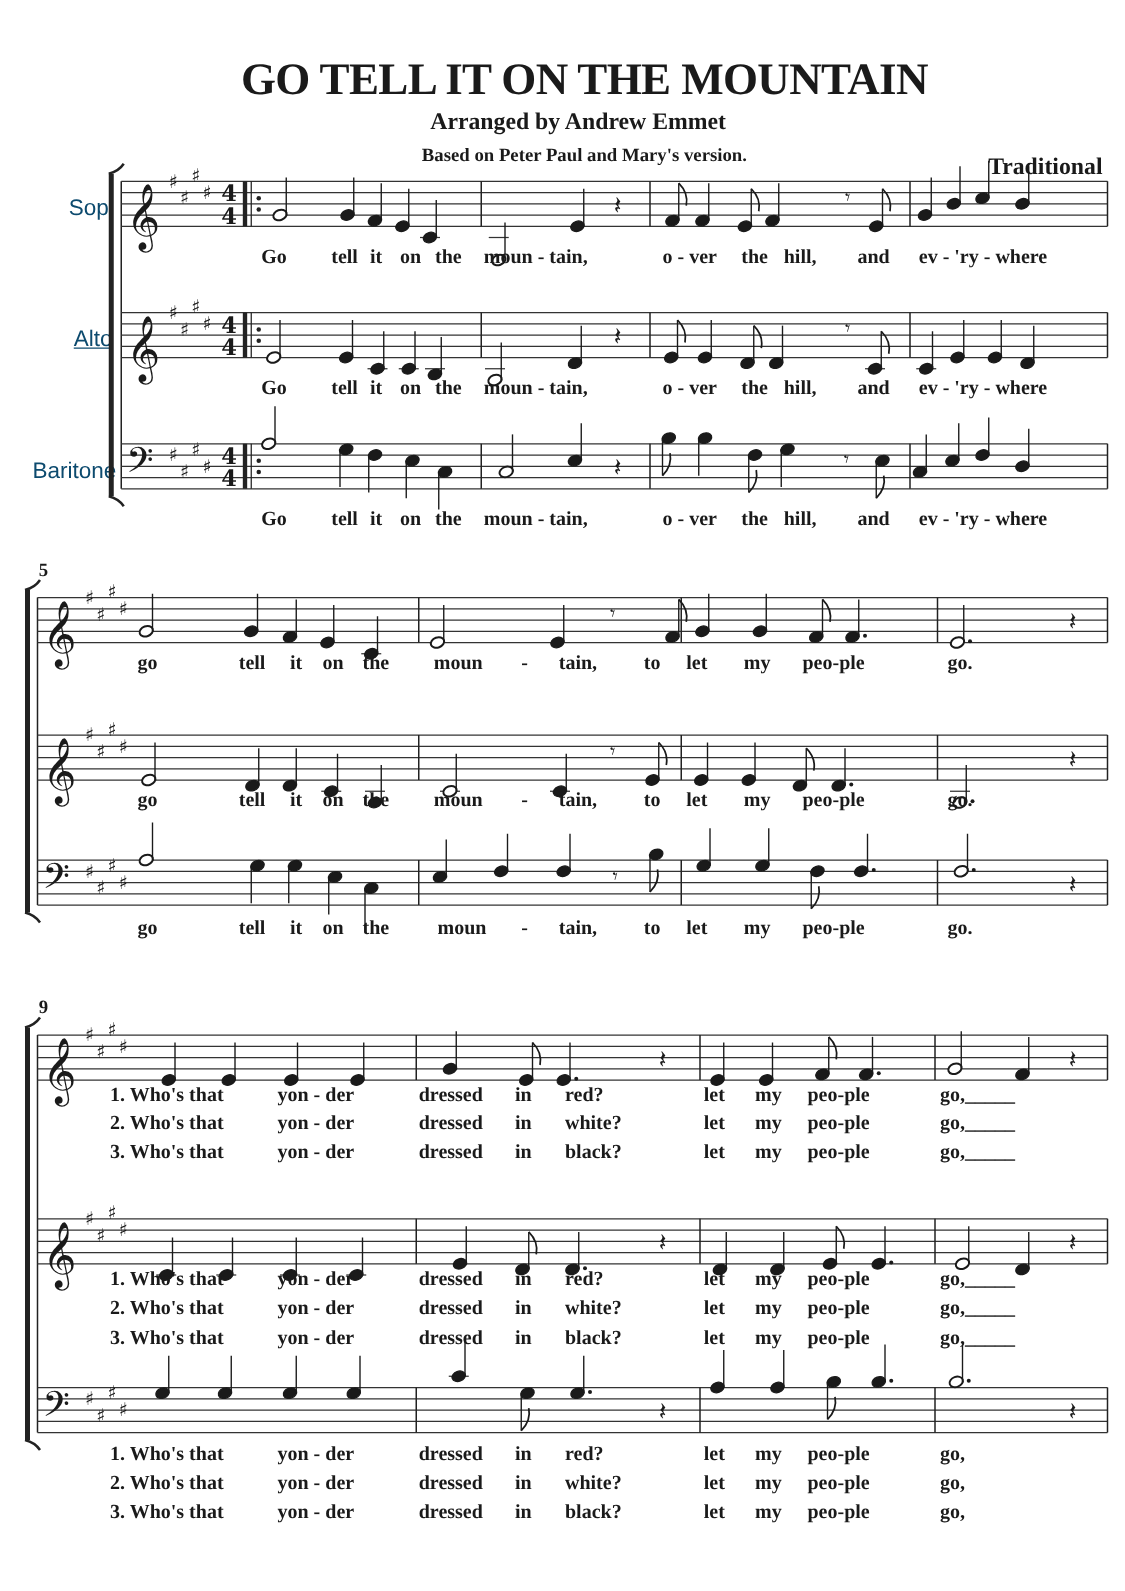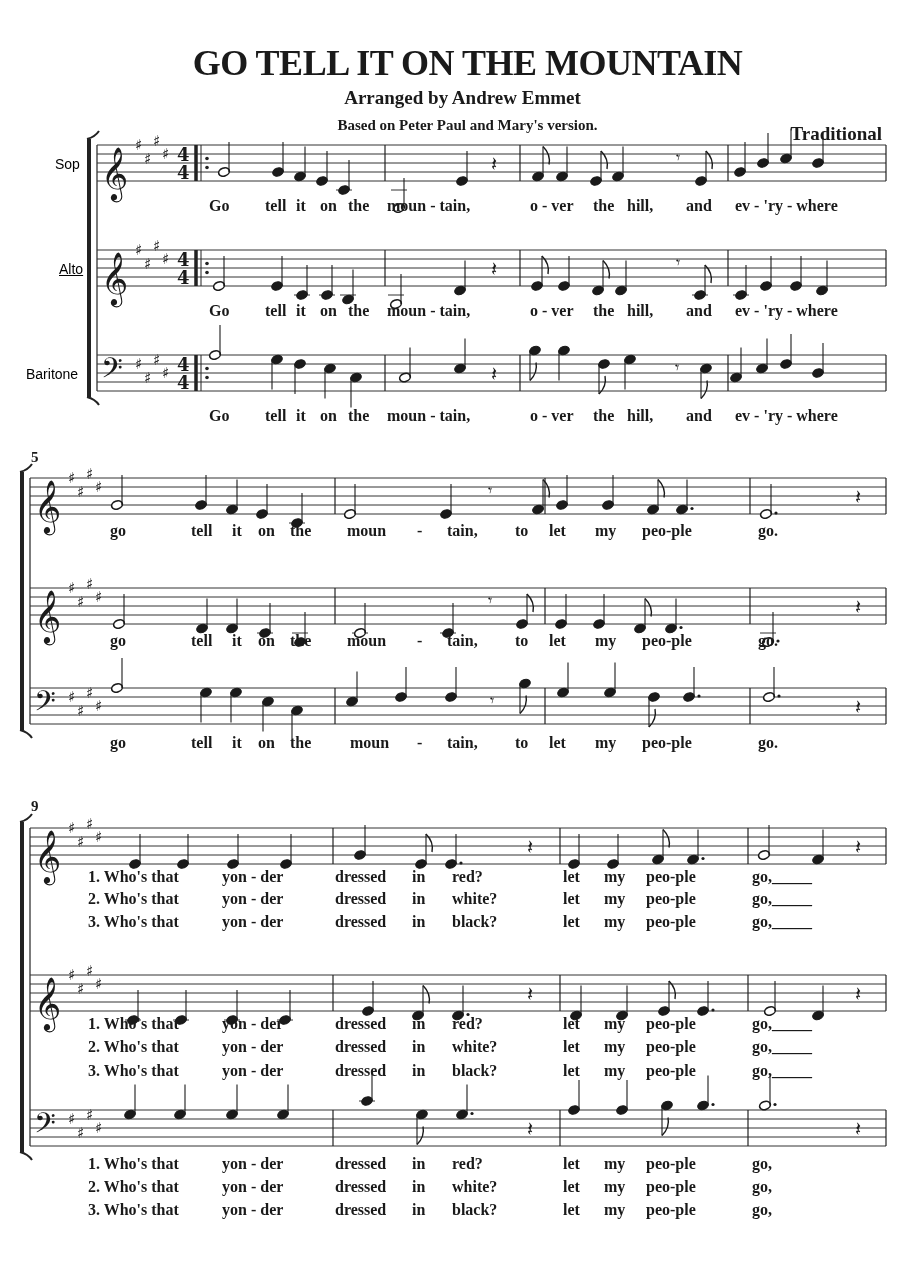--- a/index.html
+++ b/index.html
@@ -2,21 +2,21 @@
 <html><head>
 <meta charset="utf-8">
 <style>
   html, body { margin:0; padding:0; background:#ffffff; }
   body { width:900px; height:1273px; position:relative; overflow:hidden; font-family:"Liberation Serif", serif; color:#1a1a1a; }
   .title { position:absolute; top:42px; left:0; width:935px; text-align:center; font-size:36px; font-weight:bold; letter-spacing:-0.5px; font-family:"Liberation Serif", serif; }
   .subtitle { position:absolute; top:87px; left:0; width:925px; text-align:center; font-size:19px; font-weight:bold; font-family:"Liberation Serif", serif; }
   .based { position:absolute; top:117px; left:0; width:935px; text-align:center; font-size:15px; font-weight:bold; font-family:"Liberation Serif", serif; }
   .composer { position:absolute; top:123px; right:18px; font-size:19px; font-weight:bold; font-family:"Liberation Serif", serif; }
   svg.score { position:absolute; left:0; top:0; }
-  .part-label { position:absolute; font-family:"Liberation Sans", sans-serif; font-size:14px; color:#000000; }
+  .part-label { position:absolute; font-family:"Liberation Sans", sans-serif; font-size:18px; color:#0c4a6e; }
   .lyric { position:absolute; font-size:16px; font-weight:bold; white-space:nowrap; font-family:"Liberation Serif", serif; }
   .mnum { position:absolute; font-size:15px; font-weight:bold; font-family:"Liberation Serif", serif; }
 </style>
 </head>
 <body>
 
 <div class="title">GO TELL IT ON THE MOUNTAIN</div>
 <div class="subtitle">Arranged by Andrew Emmet</div>
 <div class="based">Based on Peter Paul and Mary's version.</div>
 <div class="composer">Traditional</div>

